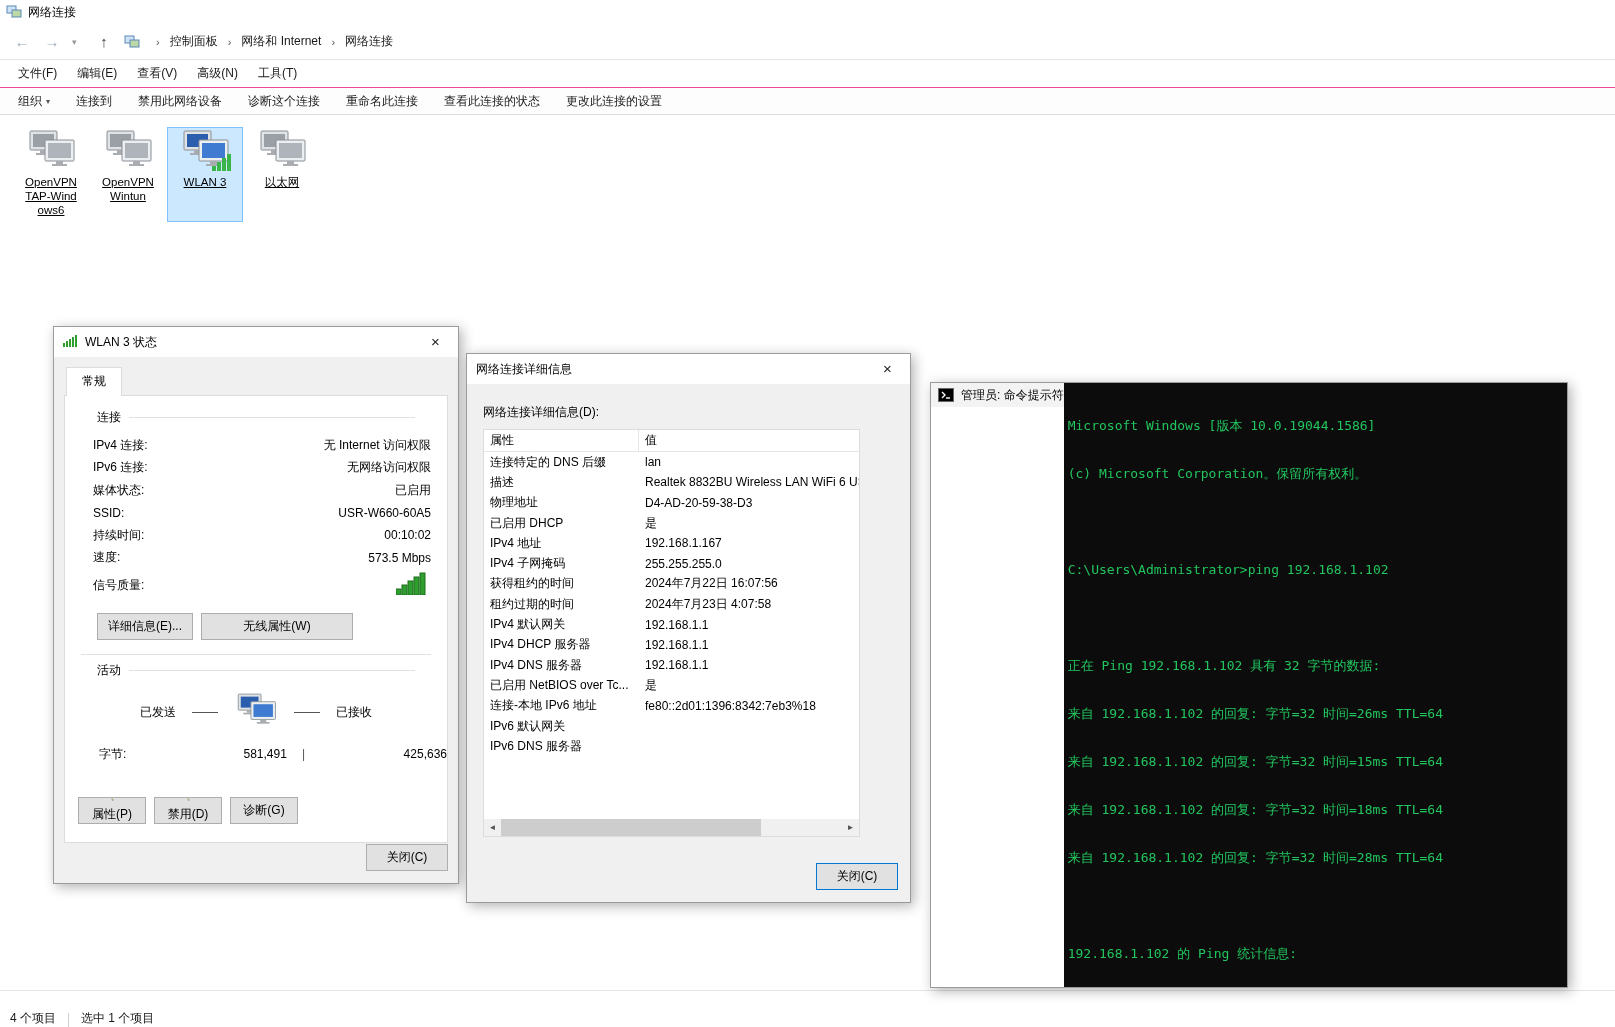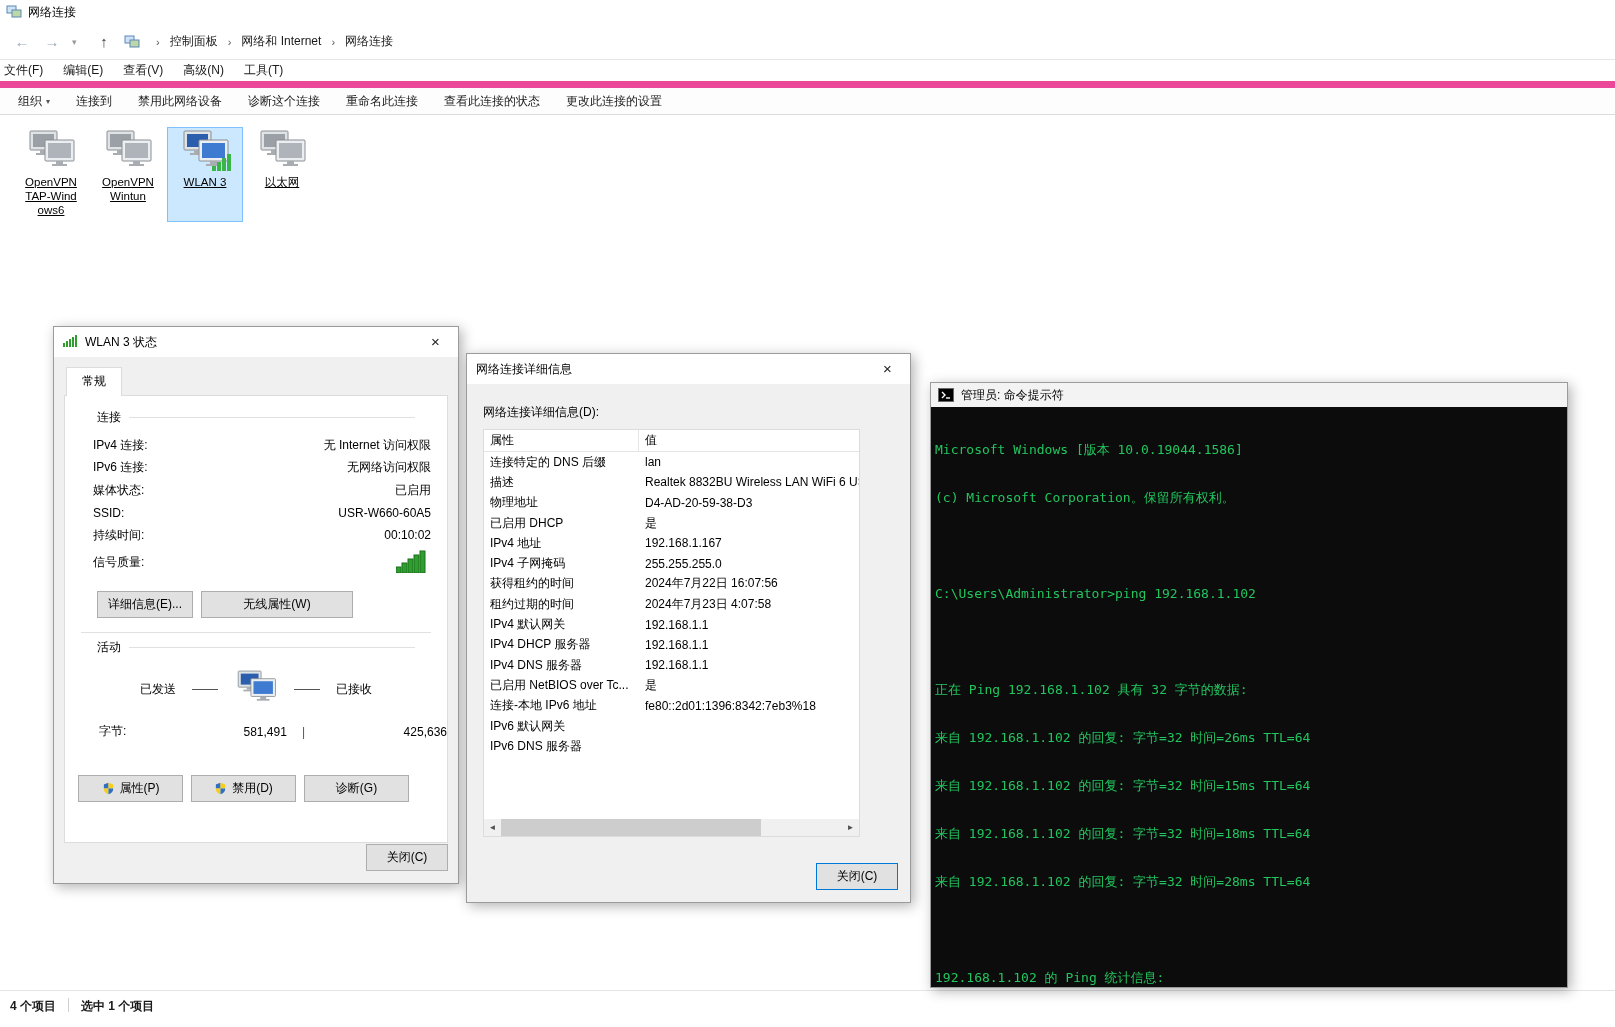--- a/index.html
+++ b/index.html
@@ -9,30 +9,30 @@
   
   .explorer { position:absolute; inset:0; background:#fff; }
   .titlebar { height:24px; display:flex; align-items:center; gap:6px; padding-left:6px; font-size:12px; }
   .navbar { height:36px; display:flex; align-items:center; gap:10px; padding-left:12px; border-bottom:1px solid #e6e6e6; }
   .nav-glyph { font-size:15px; color:#9aa7b5; width:20px; text-align:center; }
   .nav-glyph.up { color:#444; }
   .nav-caret { font-size:9px; color:#999; width:12px; }
   .crumbs { display:flex; align-items:center; gap:8px; margin-left:6px; }
   .crumb { color:#1a1a1a; padding:2px 2px; }
   .crumb-sep { color:#555; font-size:11px; }
-  .menubar { height:28px; display:flex; align-items:center; gap:20px; padding-left:4px; border-bottom:7px solid #ec4899; }
+  .menubar { height:28px; display:flex; align-items:center; gap:20px; padding-left:18px; border-bottom:1px solid #ec4899; }
   .menu-item { color:#1a1a1a; }
   .commandbar { height:27px; display:flex; align-items:center; gap:26px; padding-left:18px; border-bottom:1px solid #dcdcdc; background:#fdfdfd; }
   .cmdbar-item { color:#1a1a1a; display:flex; align-items:center; gap:4px; }
   .caret { font-size:8px; color:#555; }
   .content { padding:13px 0 0 14px; display:flex; gap:3px; }
   .adapter { width:74px; text-align:center; padding:2px 0 4px 0;text-decoration:underline; }
   .adapter.selected { background:#cce8ff; outline:1px solid #7fc1ff; }
   .adapter-label { line-height:14px; font-size:11.5px; }
-  .statusbar { position:absolute; left:0; right:0; top:990px; height:37px; border-top:1px solid #e5e5e5; display:flex; align-items:flex-start; gap:12px; padding:7px 0 0 10px; color:#1a1a1a;font-weight:bold; }
+  .statusbar { position:absolute; left:0; right:0; top:990px; height:37px; border-top:1px solid #e5e5e5; display:flex; align-items:flex-end; gap:12px; padding:7px 0 0 10px; color:#1a1a1a; }
   .sb-sep { width:1px; height:14px; background:#d0d0d0; }
 
   
   .win-dialog { position:absolute; background:#f0f0f0; border:1px solid #9b9b9b; box-shadow:3px 3px 12px rgba(0,0,0,.3); }
   .dlg-titlebar { height:30px; background:#fff; display:flex; align-items:center; gap:7px; padding-left:9px; position:relative; }
   .dlg-close { position:absolute; right:0; top:0; width:45px; height:29px; display:flex; align-items:center; justify-content:center; font-size:15px; color:#222; }
   .btn { display:inline-flex; align-items:center; justify-content:center; gap:5px; background:#e1e1e1; border:1px solid #adadad; font-size:12px; font-family:inherit; height:27px; padding:0 10px; }
   .btn.default { border-color:#0078d7; }
 
   .dlg-wlan { left:53px; top:326px; width:406px; height:558px; z-index:3; }
@@ -48,39 +48,39 @@
   .wlan-btn-row1 { margin-top:12px; padding-left:32px; display:flex; gap:8px;border-radius:11px; }
   .hsep { margin:14px 16px 0 16px; border-top:1px solid #e0e0e0; }
   .grp-act { margin-top:6px; }
   .act-row { margin-top:10px; display:flex; align-items:center; justify-content:center; gap:16px; height:46px; }
   .dash { width:26px; border-top:1px solid #555; }
   .bytes-row { margin-top:8px; display:flex; align-items:center; height:22px; padding-left:34px; }
   .bytes-label { width:62px; }
   .bytes-val { width:128px; text-align:right; }
   .bytes-div { width:34px; text-align:center; color:#555; }
   .wlan-btn-row2 { margin-top:32px; padding-left:13px; display:flex; gap:8px; }
-  .wlan-btn-row2 .btn { width:105px; }
+  .wlan-btn-row2 .btn { width:68px;flex-direction:column; }
   .dlg-close-btn { position:absolute; right:10px; bottom:12px; width:82px; }
 
   .dlg-details { left:466px; top:353px; width:445px; height:550px; z-index:4; }
   .details-label { margin:20px 0 0 16px; }
   .listview { margin:8px 16px 0 16px; width:377px; height:408px; background:#fff; border:1px solid #dcdcdc; position:relative; overflow:hidden; }
   .lv-header { display:flex; height:22px; border-bottom:1px solid #e5e5e5; align-items:center; }
   .lv-header .hp { width:155px; padding-left:6px; border-right:1px solid #e5e5e5; height:22px; display:flex; align-items:center; }
   .lv-header .hv { flex:1; padding-left:6px; height:22px; display:flex; align-items:center; }
   .lv-row { display:flex; height:20.3px; align-items:center; white-space:nowrap; }
   .lv-p { width:155px; padding-left:6px; overflow:hidden; text-overflow:clip; flex:none; }
   .lv-v { flex:1; padding-left:6px; overflow:hidden; }
   .hscroll { position:absolute; left:0; right:0; bottom:0; height:17px; background:#f0f0f0; display:flex; align-items:center; }
   .hs-arrow { width:17px; height:17px; display:flex; align-items:center; justify-content:center; font-size:8px; color:#505050; }
   .hs-track { flex:1; height:17px; position:relative; }
   .hs-thumb { position:absolute; left:0; top:0; width:260px; height:17px; background:#cdcdcd; }
 
   
-  .cmd-window { position:absolute; left:930px; top:382px; width:638px; height:606px; border:1px solid #9b9b9b; z-index:2; box-shadow:3px 3px 12px rgba(0,0,0,.3); display:flex; flex-direction:column; }
+  .cmd-window { position:absolute; left:930px; top:382px; width:638px; height:606px; border:1px solid #9b9b9b; z-index:2; box-shadow:3px 3px 12px rgba(0,0,0,.3); display:flex; flex-direction:row; }
   .cmd-titlebar { height:24px; background:#f3f3f3; display:flex; align-items:center; gap:7px; padding-left:7px; flex:none; }
   .cmd-icon { width:16px; height:14px; background:#000; border:1px solid #666; display:flex; align-items:flex-start; padding:2px 0 0 2px; }
   .console { flex:1; background:#0c0c0c; color:#22c55e; font-family:"DejaVu Sans Mono","Liberation Mono",monospace; font-size:13px; line-height:16px; padding:3px 0 0 4px; white-space:pre; overflow:hidden; }
   .cmd-line { min-height:16px; }
 
   .mini-icon { display:inline-flex; }
 </style>
 </head>
 <body>
 
@@ -279,20 +279,24 @@
         <span>媒体状态:</span>
         <span>已启用</span>
       </div>
       <div class="conn-row">
         <span>SSID:</span>
         <span>USR-W660-60A5</span>
       </div>
       <div class="conn-row">
         <span>持续时间:</span>
         <span>00:10:02</span>
+      </div>
+      <div class="conn-row">
+        <span>速度:</span>
+        <span>573.5 Mbps</span>
       </div>
     </div>
 
     <div class="sig-row">
       <span>信号质量:</span>
       <span>
         <svg width="31" height="23" viewBox="0 0 31 23">
           <rect x="0" y="17" width="5" height="6" fill="#2f9e2f" stroke="#1d6e1d"></rect>
           <rect x="6" y="13" width="5" height="10" fill="#2f9e2f" stroke="#1d6e1d"></rect>
           <rect x="12" y="9" width="5" height="14" fill="#2f9e2f" stroke="#1d6e1d"></rect>

